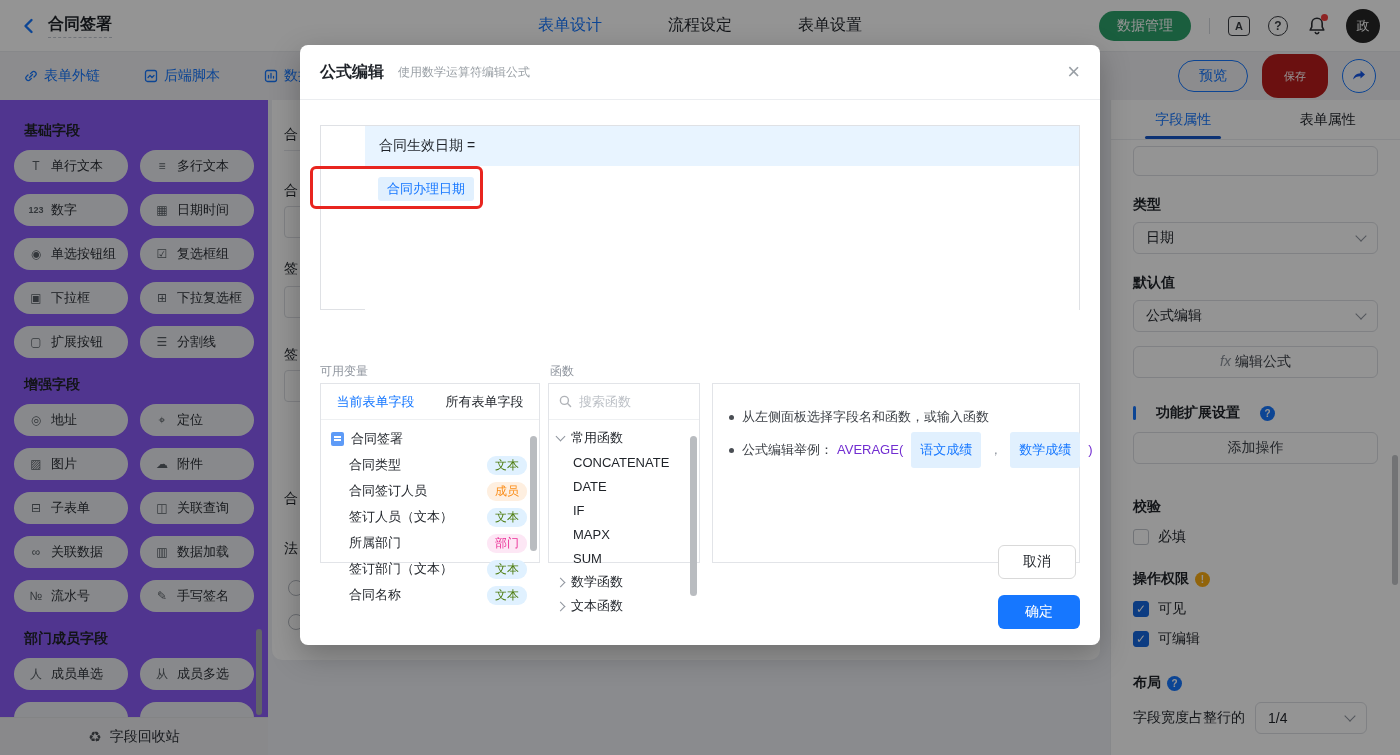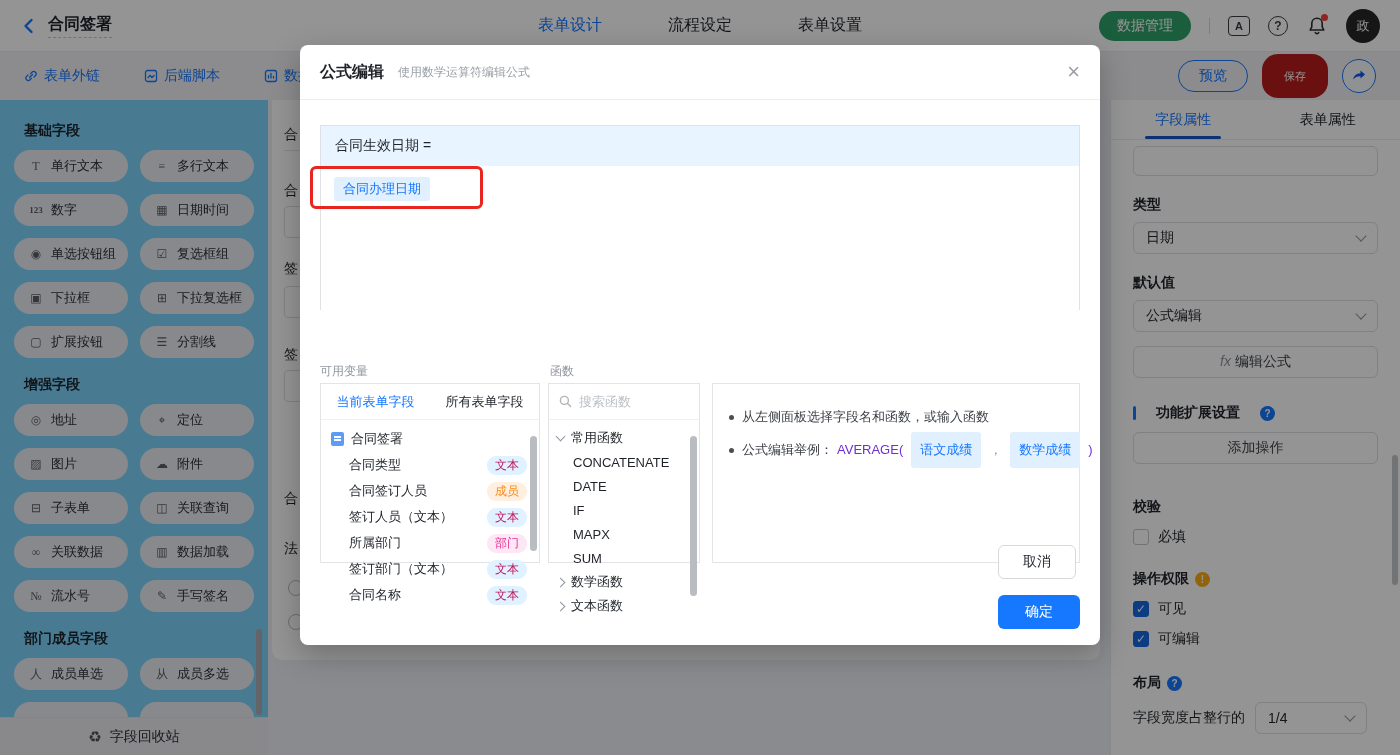--- a/index.html
+++ b/index.html
@@ -27,21 +27,21 @@
   .subbar { height:48px; display:flex; align-items:center; padding:0 24px; background:#f1f2f5; }
   .sub-links { display:flex; gap:44px; }
   .sub-link { display:flex; align-items:center; gap:6px; color:#1677ff; font-size:14px; cursor:pointer; white-space:nowrap; }
   .sub-right { margin-left:auto; display:flex; align-items:center; gap:14px; }
   .btn-preview { height:32px; padding:0 20px; border-radius:16px; border:1.5px solid #1677ff; color:#1677ff; background:transparent; font-size:14px; cursor:pointer; }
   .btn-save { height:44px; padding:0 22px; border-radius:16px; border:none; color:#fff; background:#b91c1c; font-size:11px; cursor:pointer; }
   .share-circle { width:34px; height:34px; border-radius:50%; border:1.5px solid #1677ff; display:flex; align-items:center; justify-content:center; background:#f8fafe; cursor:pointer; }
 
   
   .main { position:relative; display:flex; height:655px; }
-  .sidebar { position:relative; width:268px; background:#7dd3fc; padding:14px 14px 0 14px; flex:none;font-family:Liberation Serif, serif; }
+  .sidebar { position:relative; width:268px; background:#8b5cf6; padding:14px 14px 0 14px; flex:none; }
   .side-title { font-size:14px; font-weight:bold; margin:8px 0 10px 10px; }
   .side-grid { display:grid; grid-template-columns:1fr 1fr; gap:12px 12px; margin-bottom:18px; }
   .side-btn { height:32px; border-radius:16px; background:#ebedf1; display:flex; align-items:center; gap:7px; padding:0 0 0 14px; font-size:13px; color:#2b2f36; cursor:pointer; white-space:nowrap; overflow:hidden; }
   .side-btn .ic { color:#595f66; font-size:12px; width:16px; text-align:center; flex:none; }
   .recycle-bar { position:absolute; left:0; bottom:0; width:268px; height:38px; background:#ededef; border-top:1px solid #e2e3e6; display:flex; align-items:center; justify-content:center; gap:8px; font-size:14px; color:#2b2f36; cursor:pointer; }
   .side-scroll { position:absolute; right:6px; bottom:40px; width:6px; height:86px; border-radius:3px; background:#a9acb2; }
 
   .canvas { position:relative; flex:1; background:#eef0f4; }
   .canvas-card { position:absolute; left:4px; top:0; right:10px; height:560px; background:#fff; border-radius:0 0 10px 10px; }
   .cv-label { position:absolute; left:12px; font-size:14px; color:#1f2329; }
@@ -70,39 +70,39 @@
   .layout-row .p-select { width:112px; flex:none; }
   .props-scroll { position:absolute; right:2px; top:355px; width:6px; height:130px; border-radius:3px; background:#c4c6ca; }
 
   
   .overlay { position:absolute; inset:0; background:rgba(0,0,0,0.42); z-index:10; }
   .modal { position:absolute; left:300px; top:45px; width:800px; height:600px; background:#fff; border-radius:8px; z-index:20; box-shadow:0 10px 30px rgba(0,0,0,.25); }
   .m-head { height:55px; display:flex; align-items:center; padding:0 20px; border-bottom:1px solid #ebedf0; }
   .m-title { font-size:16px; font-weight:bold; }
   .m-sub { font-size:12px; color:#9aa0a6; margin-left:14px; }
   .m-close { margin-left:auto; font-size:22px; color:#9aa0a6; cursor:pointer; line-height:1; }
-  .formula-box { position:absolute; left:20px; top:80px; width:760px; height:185px; border:1px solid #dfe1e5; }
+  .formula-box { position:absolute; left:20px; top:80px; width:760px; height:185px; border:1px solid #dfe1e5;padding-left:44px; }
   .formula-lhs { height:40px; background:#e8f4ff; display:flex; align-items:center; padding:0 14px; font-size:14px; }
   .formula-body { position:relative; height:144px; background:#fff; }
   .chip { display:inline-block; background:#e1f0fe; color:#1677ff; font-size:13px; padding:3px 9px; border-radius:3px; }
   .formula-chip { position:absolute; left:13px; top:11px; cursor:pointer; }
   .red-box { position:absolute; left:10px; top:121px; width:173px; height:43px; border:3px solid #e8251f; border-radius:6px; z-index:5; pointer-events:none; }
   .panel-label { position:absolute; top:318px; font-size:12px; color:#8f959e; }
   .panel { position:absolute; top:338px; height:180px; border:1px solid #e2e4e8; background:#fff; font-size:13px; }
   .vars-panel { left:20px; width:220px; }
   .vars-tabs { height:36px; display:flex; align-items:center; justify-content:space-around; border-bottom:1px solid #eef0f2; }
   .vars-tab { cursor:pointer; }
   .vars-tab.active { color:#1677ff; }
   .tree { padding:6px 0; }
   .tree-row { height:26px; display:flex; align-items:center; padding:0 12px 0 10px; cursor:pointer; }
   .tree-row.child { padding-left:28px; }
   .doc-ic { width:13px; height:14px; background:#5e9bf7; border-radius:2px; margin-right:7px; position:relative; flex:none; }
   .doc-ic:after { content:""; position:absolute; left:3px; top:4px; width:7px; height:1.5px; background:#fff; box-shadow:0 3px 0 #fff; }
   .badge { margin-left:auto; font-size:12px; padding:1px 8px; border-radius:9px; }
-  .badge-text { background:#e0f1ff; color:#be185d; }
+  .badge-text { background:#e0f1ff; color:#4d7c0f; }
   .badge-member { background:#feefe0; color:#fa8c16; }
   .badge-dept { background:#fde7f5; color:#eb2f96; }
   .vars-scroll { position:absolute; right:2px; top:52px; width:7px; height:115px; border-radius:4px; background:#b9bcc0; }
   .fn-panel { left:248px; width:152px; }
   .fn-search { height:36px; display:flex; align-items:center; gap:7px; padding:0 10px; border-bottom:1px solid #eef0f2; }
   .fn-search input { border:none; outline:none; width:100px; font-size:13px; color:#1f2329; background:transparent; }
   .fn-search input::placeholder { color:#bcc0c6; }
   .fn-row { height:24px; display:flex; align-items:center; padding:0 8px; cursor:pointer; }
   .fn-row.item { padding-left:24px; }
   .caret { width:7px; height:7px; border-right:1.4px solid #8f959e; border-bottom:1.4px solid #8f959e; margin-right:7px; flex:none; }

